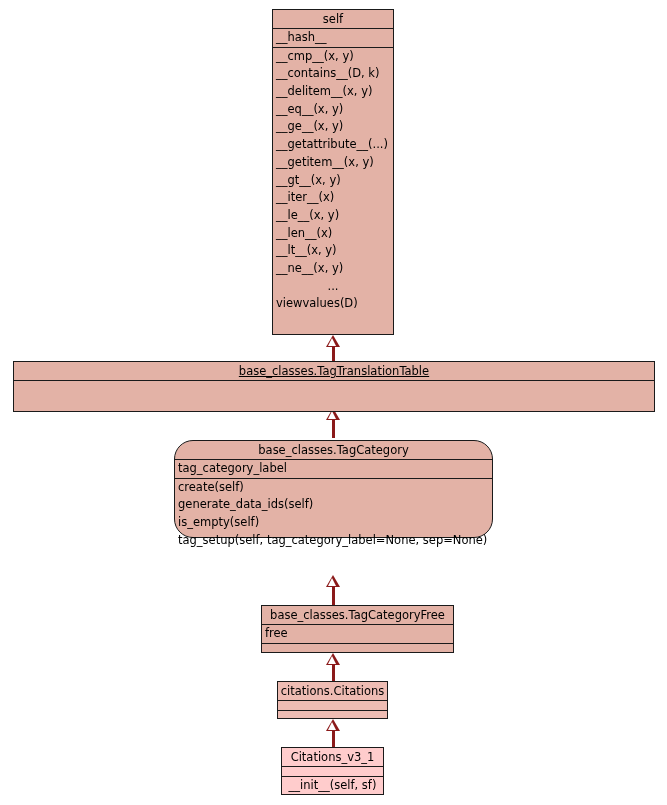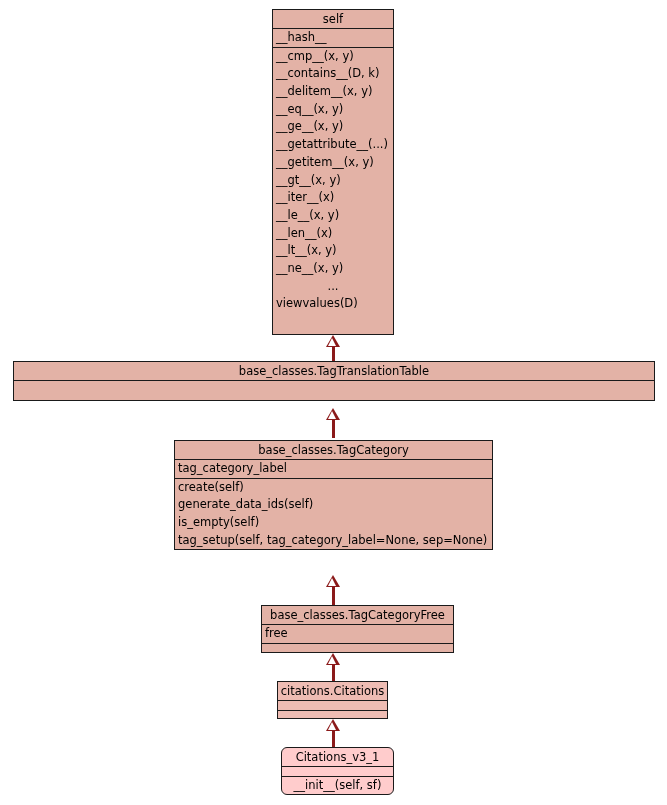--- a/index.html
+++ b/index.html
@@ -117,33 +117,33 @@
       <div class="row">__lt__(x, y)</div>
       <div class="row">__ne__(x, y)</div>
       <div class="row center">...</div>
       <div class="row">viewvalues(D)</div>
     </div>
   </div>
 
   <div class="edge-line" style="left:331.5px; top:347px; height:14px;"></div>
   <div class="edge-arrow" style="left:326px; top:335px;"></div>
 
-  <div class="uml-class" style="left:13px; top:361px; width:642px; height:40px;">
+  <div class="uml-class" style="left:13px; top:361px; width:642px; height:51px;text-decoration:underline;">
     <div class="compartment">
       <div class="cls-title">base_classes.TagTranslationTable</div>
     </div>
     <div class="compartment">
       <div class="row empty"></div>
     </div>
   </div>
 
   <div class="edge-line" style="left:331.5px; top:420px; height:18px;"></div>
   <div class="edge-arrow" style="left:326px; top:408px;"></div>
 
-  <div class="uml-class" style="left:174px; top:440px; width:319px; height:110px;">
+  <div class="uml-class" style="left:174px; top:440px; width:319px; height:98px;border-radius:19px;">
     <div class="compartment">
       <div class="cls-title">base_classes.TagCategory</div>
     </div>
     <div class="compartment">
       <div class="row">tag_category_label</div>
     </div>
     <div class="compartment">
       <div class="row">create(self)</div>
       <div class="row">generate_data_ids(self)</div>
       <div class="row">is_empty(self)</div>
@@ -177,21 +177,21 @@
       <div class="row empty"></div>
     </div>
     <div class="compartment">
       <div class="row empty"></div>
     </div>
   </div>
 
   <div class="edge-line" style="left:331.5px; top:731px; height:16px;"></div>
   <div class="edge-arrow" style="left:326px; top:719px;"></div>
 
-  <div class="uml-class shade-lite" style="left:281px; top:747px; width:113px; height:48px;border-radius:6px;">
+  <div class="uml-class shade-lite" style="left:281px; top:747px; width:103px; height:48px;">
     <div class="compartment">
       <div class="cls-title">Citations_v3_1</div>
     </div>
     <div class="compartment">
       <div class="row empty"></div>
     </div>
     <div class="compartment">
       <div class="row center">__init__(self, sf)</div>
     </div>
   </div>

